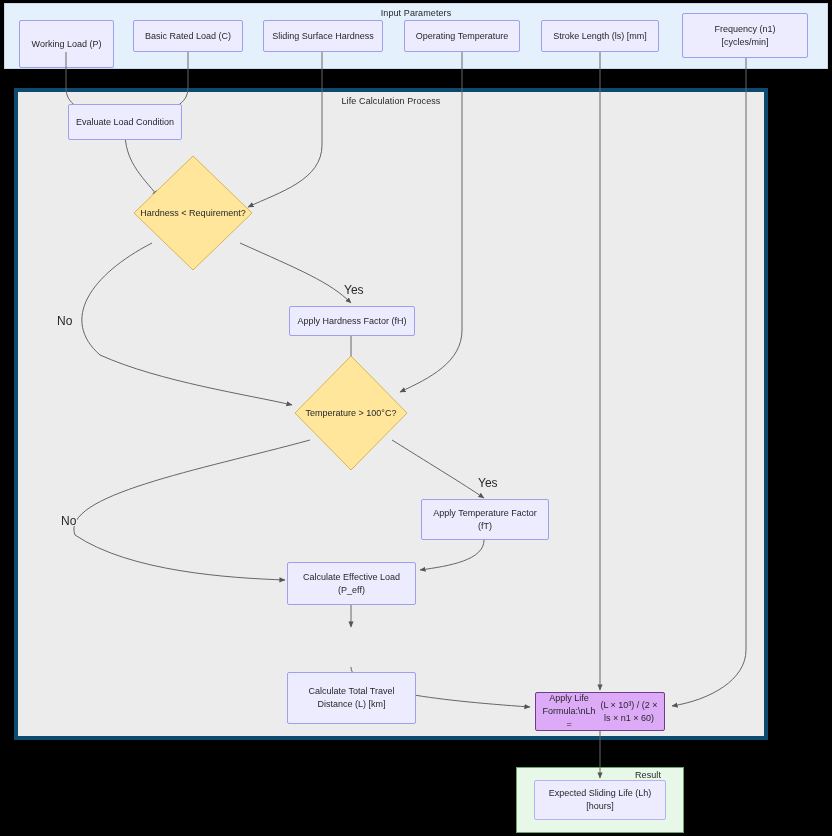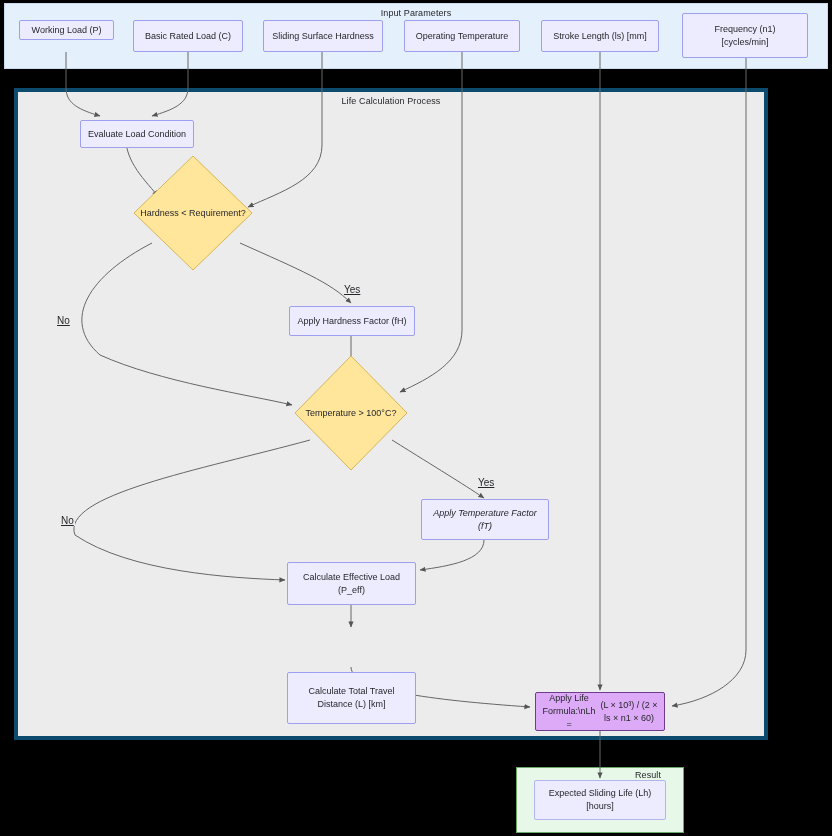--- a/index.html
+++ b/index.html
@@ -26,33 +26,33 @@
   .n-proc{background:#ececfe;border:1px solid #9f9ff0;border-radius:2px;}
   .n-formula{background:#ddaaf7;border:1px solid #6e3b8e;border-radius:2px;}
   .n-result{background:#ececfe;border:1px solid #b3b3ee;border-radius:2px;}
 
   .diamond{position:absolute;}
   .diamond .dshape{position:absolute;left:0;top:0;width:100%;height:100%;}
   .diamond .dlabel{position:absolute;left:0;top:0;width:100%;height:100%;
                    display:flex;align-items:center;justify-content:center;
                    font-size:9px;color:#26272b;text-align:center;}
 
-  .elabel{position:absolute;font-size:10px;color:#26272b;background:#ececec;
-          padding:0 1px;line-height:10px;text-decoration:underline;}
+  .elabel{position:absolute;font-size:12px;color:#26272b;background:#ececec;
+          padding:0 1px;line-height:10px;}
 </style>
 </head>
 <body>
 
 <div id="stage">
 
   <div class="subgraph sg-input">
     <div class="sg-title">Input Parameters</div>
   </div>
 
-  <div class="node n-proc" style="left:19px;top:20px;width:95px;height:20px;">
+  <div class="node n-proc" style="left:19px;top:20px;width:95px;height:48px;">
     <span>Working Load (P)</span>
   </div>
 
   <div class="node n-proc" style="left:133px;top:20px;width:110px;height:32px;">
     <span>Basic Rated Load (C)</span>
   </div>
 
   <div class="node n-proc" style="left:404px;top:20px;width:116px;height:32px;">
     <span>Operating Temperature</span>
   </div>
@@ -113,21 +113,21 @@
       <path d="M351,667 C351,690 430,700 530,707"></path>
 
       <path d="M600,52 L600,690"></path>
 
       <path d="M746,58 L746,650 C746,680 710,700 672,706"></path>
 
       <path d="M600,731 L600,778"></path>
     </g>
   </svg>
 
-  <div class="node n-proc" style="left:68px;top:120px;width:114px;height:28px;margin-left:12px;">
+  <div class="node n-proc" style="left:68px;top:104px;width:114px;height:36px;">
     <span>Evaluate Load Condition</span>
   </div>
 
   <div class="diamond" style="left:133px;top:155px;width:120px;height:116px;">
     <svg class="dshape" viewBox="0 0 120 116" xmlns="http://www.w3.org/2000/svg">
       <polygon points="60,1 119,58 60,115 1,58" fill="#ffe69a" stroke="#d6b656" stroke-width="1"></polygon>
     </svg>
     <div class="dlabel">Hardness &lt; Requirement?</div>
   </div>
 
@@ -135,21 +135,21 @@
     <span>Apply Hardness Factor (fH)</span>
   </div>
 
   <div class="diamond" style="left:294px;top:355px;width:114px;height:116px;">
     <svg class="dshape" viewBox="0 0 114 116" xmlns="http://www.w3.org/2000/svg">
       <polygon points="57,1 113,58 57,115 1,58" fill="#ffe69a" stroke="#d6b656" stroke-width="1"></polygon>
     </svg>
     <div class="dlabel">Temperature &gt; 100°C?</div>
   </div>
 
-  <div class="node n-proc" style="left:421px;top:499px;width:128px;height:41px;flex-direction:column;font-style:italic;">
+  <div class="node n-proc" style="left:421px;top:499px;width:128px;height:41px;flex-direction:column;">
     <span>Apply Temperature Factor</span>
     <span>(fT)</span>
   </div>
 
   <div class="node n-proc" style="left:287px;top:562px;width:129px;height:43px;flex-direction:column;">
     <span>Calculate Effective Load</span>
     <span>(P_eff)</span>
   </div>
 
   <div class="node n-proc" style="left:287px;top:627px;width:129px;height:52px;flex-direction:column;margin-top:45px;">

